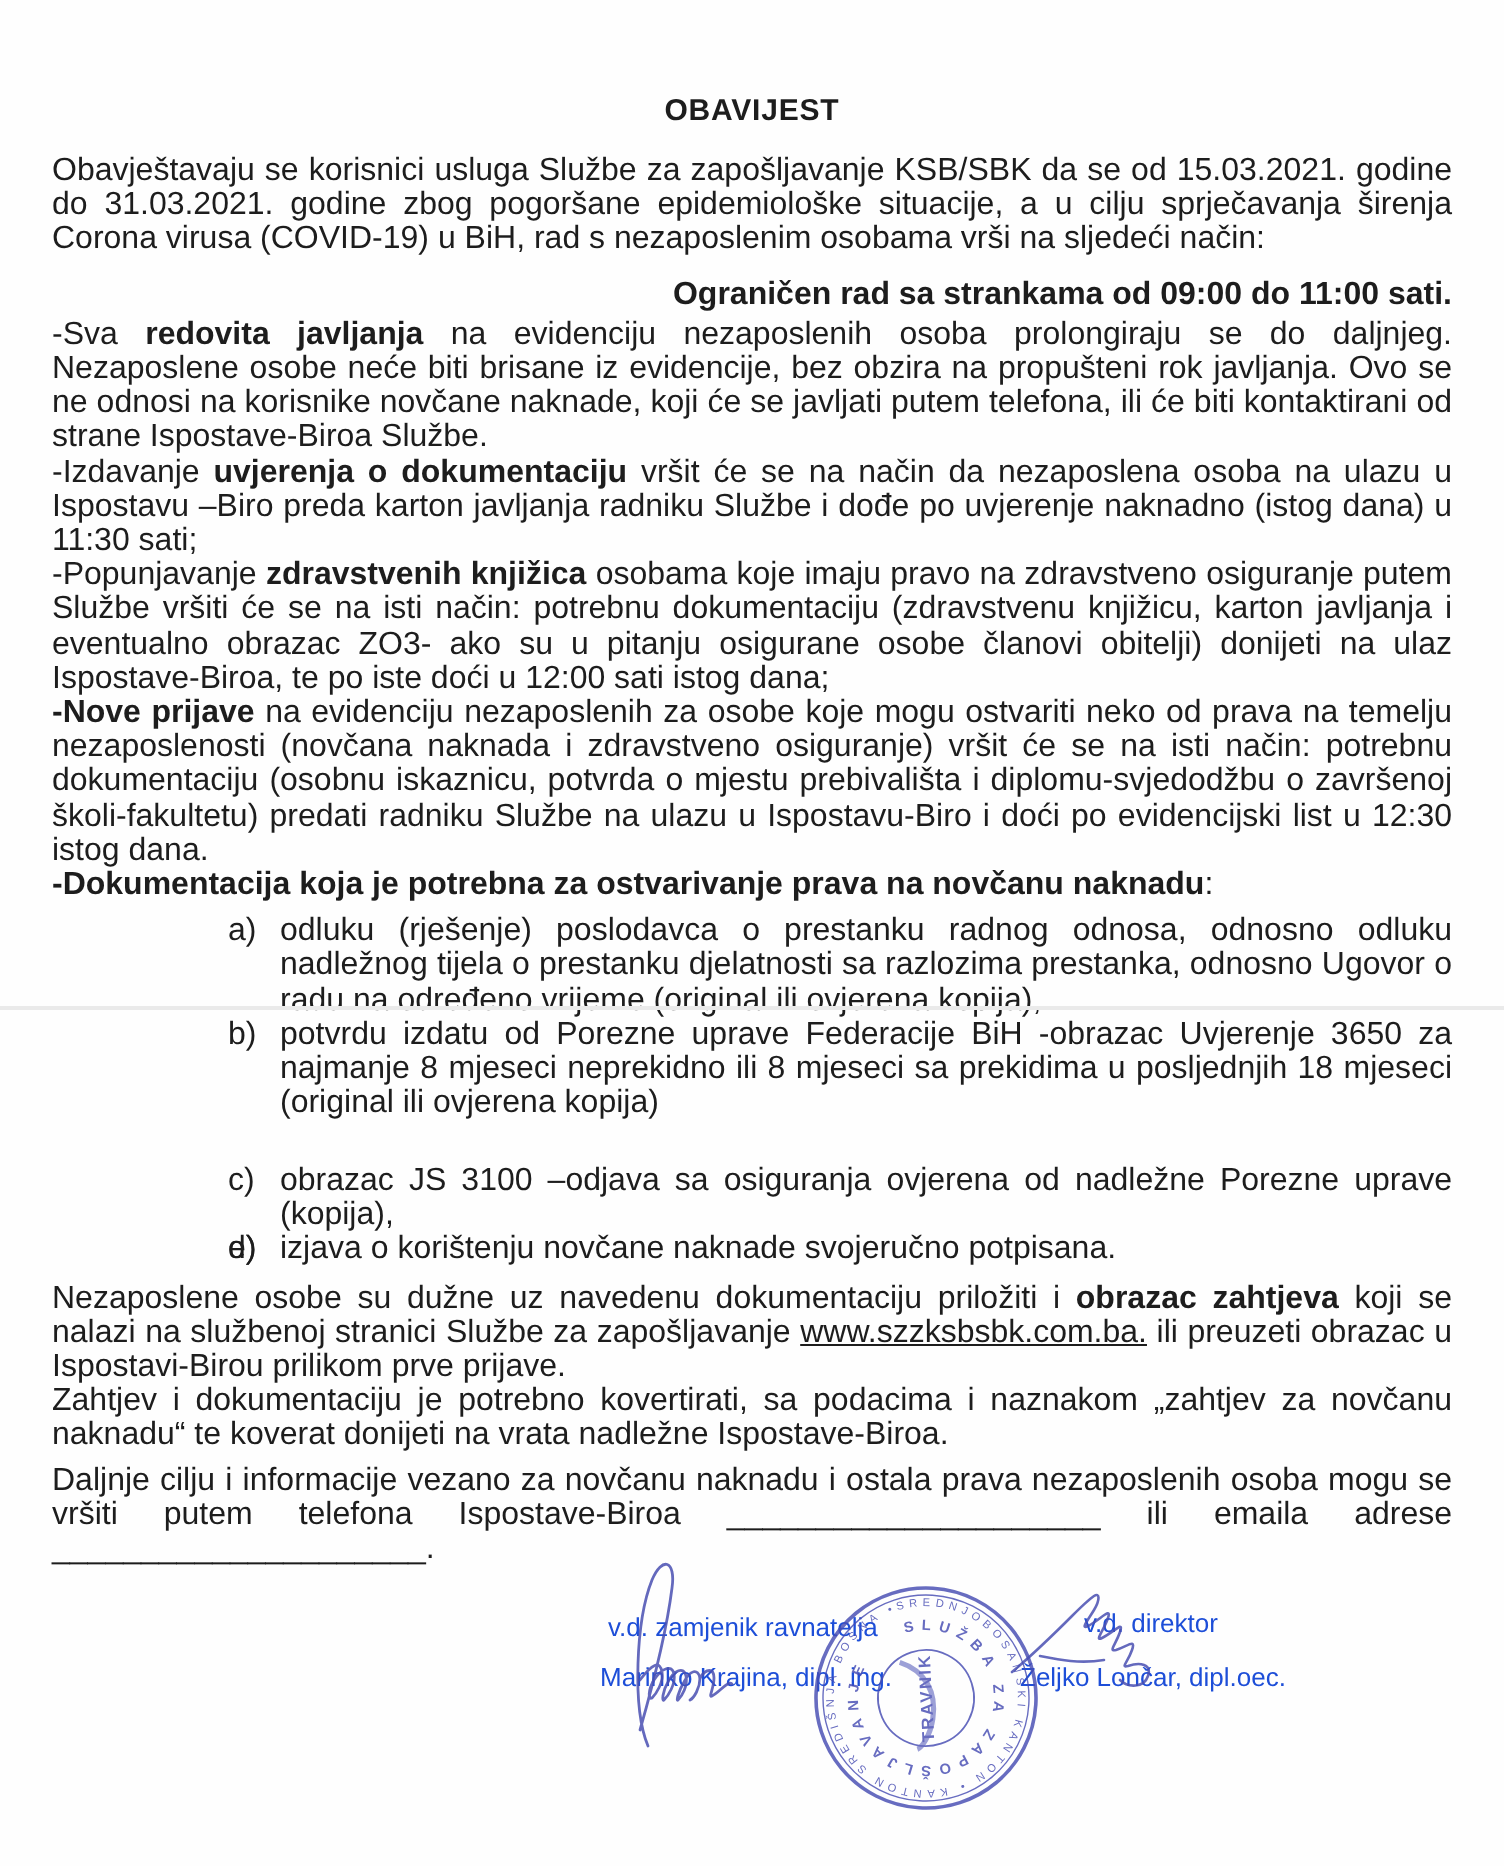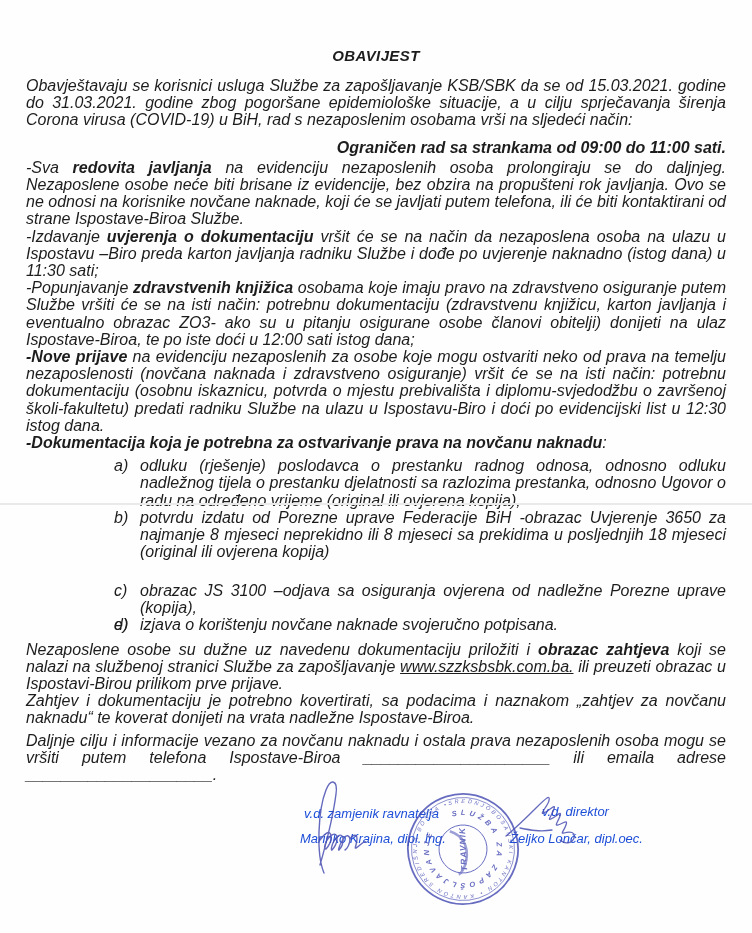--- a/index.html
+++ b/index.html
@@ -1,18 +1,18 @@
 <!DOCTYPE html>
 <html><head>
 <meta charset="utf-8">
 <style>
   html,body{margin:0;padding:0;background:#ffffff;}
   .page{
     position:relative;width:752px;height:933px;background:#fefefe;
-    font-family:"Liberation Sans", sans-serif;color:#1d1d1d;overflow:hidden;font-style:italic;
+    font-family:"Liberation Sans", sans-serif;color:#1d1d1d;overflow:hidden;
   }
   .title{
     position:absolute;top:47px;left:26px;width:700px;text-align:center;
     font-size:15px;font-weight:bold;letter-spacing:.4px;
   }
   .col{position:absolute;left:26px;width:700px;font-size:16px;line-height:17.2px;text-align:justify;}
   .col1{top:77px;}
   .col2{top:582px;}
   .intro{margin:0;}
   .hours{margin:10px 0 0 0;font-weight:bold;text-align:right;}

